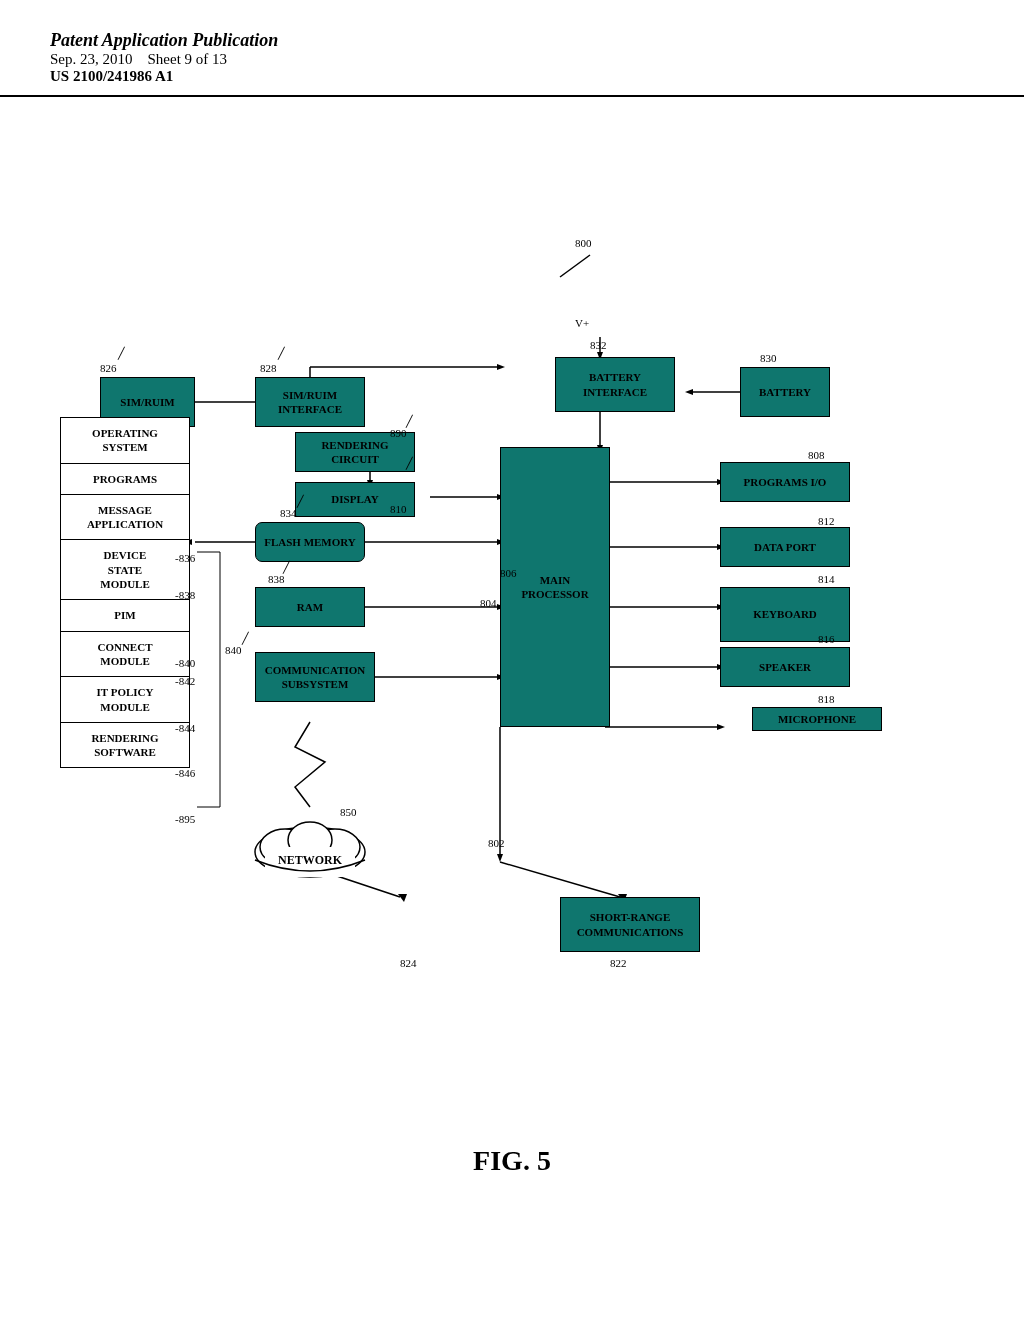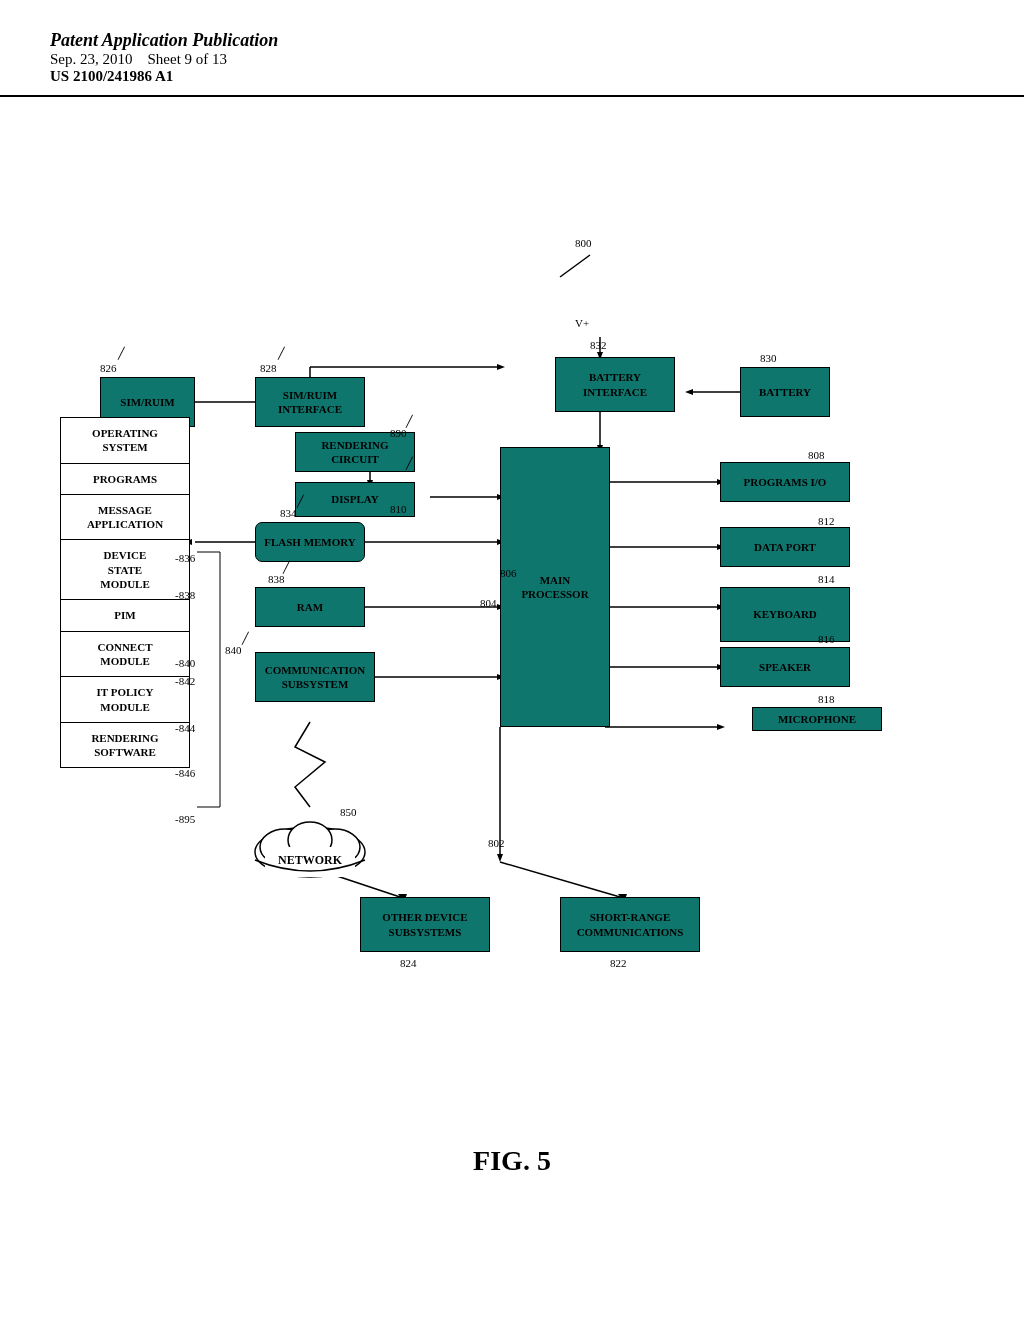--- a/index.html
+++ b/index.html
@@ -278,21 +278,20 @@
       <ellipse cx="65" cy="38" rx="22" ry="18" fill="white" stroke="#000" stroke-width="1.5"></ellipse>
 
       <rect x="20" y="45" width="90" height="30" fill="white"></rect>
       <text x="65" y="62" text-anchor="middle" font-size="12" font-weight="bold" font-family="Times New Roman">NETWORK</text>
 
       <path d="M10,58 Q65,80 120,58" stroke="#000" stroke-width="1.5" fill="none"></path>
     </svg>
     <div class="ref-label" style="position:relative; left:95px; top:-80px;">850</div>
   </div>
 
-  <div class="box" style="left:360px; top:790px; width:130px; height:55px;">OTHER DEVICE<br>SUBSYSTEMS</div>
   <div class="ref-label" style="left:400px; top:850px;">824</div>
 
   <div class="box" style="left:560px; top:790px; width:140px; height:55px;">SHORT-RANGE<br>COMMUNICATIONS</div>
   <div class="ref-label" style="left:610px; top:850px;">822</div>
 
   <div class="ref-label" style="left:488px; top:730px;">802</div>
 
   <div class="fig-caption">FIG. 5</div>
 
 </div>

